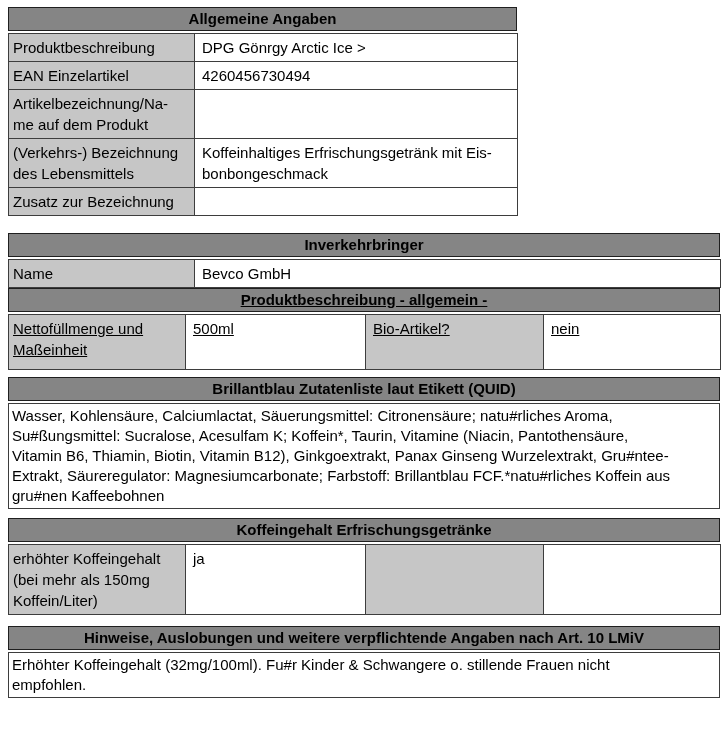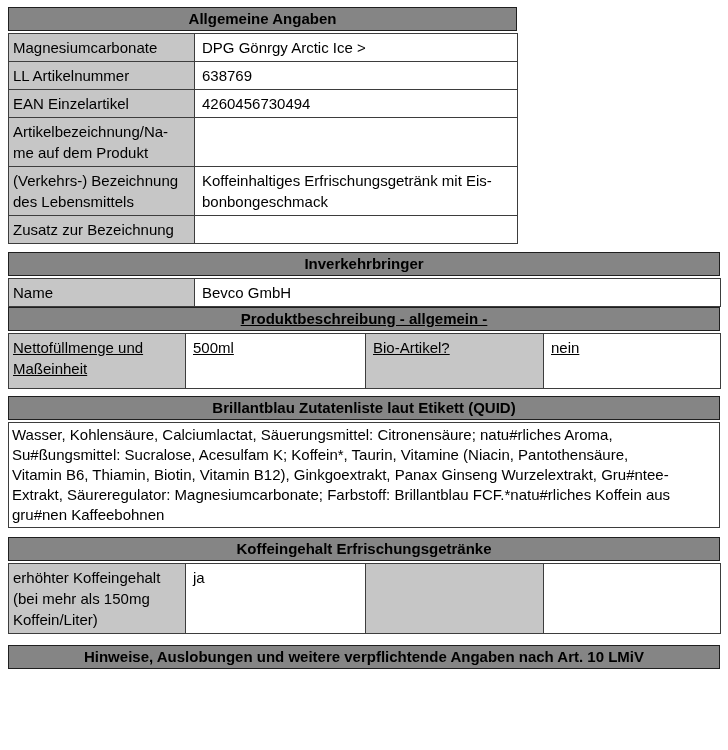--- a/index.html
+++ b/index.html
@@ -35,46 +35,42 @@
   td.val { background: #ffffff; padding-left: 7px; }
   td.lbl2 { background: #c6c6c6; padding-left: 7px; }
   td.gray-empty { background: #c6c6c6; }
   .body-box {
     border: 1px solid #3d3d3d;
     background: #ffffff;
     padding: 2px 3px;
     line-height: 20px;
     white-space: pre-line;
   }
-  .mt-s2 { margin-top: 8px; }
+  .mt-s2 { margin-top: 17px; }
   .mt-s3 { margin-top: 0; text-decoration: underline; }
   .mt-s4 { margin-top: 7px; }
   .mt-s5 { margin-top: 9px; }
   .mt-s6 { margin-top: 11px; }
 </style>
 </head>
 <body>
 
 <div class="page">
 
   <div class="section w-narrow">
     <div class="sec-hdr">Allgemeine Angaben</div>
     <table class="t-narrow">
       <colgroup>
           <col style="width:186px">
           <col style="width:323px">
         </colgroup>
       <tbody>
           <tr style="height:28px">
-        <td class="lbl">Magnesiumcarbonate</td>
+        <td class="lbl">Produktbeschreibung</td>
         <td class="val">DPG Gönrgy Arctic Ice &gt;</td>
-      </tr>
-      <tr style="height:28px">
-        <td class="lbl">LL Artikelnummer</td>
-        <td class="val">638769</td>
       </tr>
       <tr style="height:28px">
         <td class="lbl">EAN Einzelartikel</td>
         <td class="val">4260456730494</td>
       </tr>
       <tr style="height:48px">
         <td class="lbl">Artikelbezeichnung/Na-
 me auf dem Produkt</td>
         <td class="val"></td>
       </tr>
@@ -155,15 +151,17 @@
         <td class="val">ja</td>
         <td class="gray-empty"></td>
         <td class="val"></td>
       </tr>
     </tbody>
       </table>
   </div>
 
   <div class="section w-full mt-s6">
     <div class="sec-hdr">Hinweise, Auslobungen und weitere verpflichtende Angaben nach Art. 10 LMiV</div>
+    <div class="body-box">Erhöhter Koffeingehalt (32mg/100ml). Fu#r Kinder &amp; Schwangere o. stillende Frauen nicht
+empfohlen.</div>
   </div>
 
 </div>
 
 </body></html>

